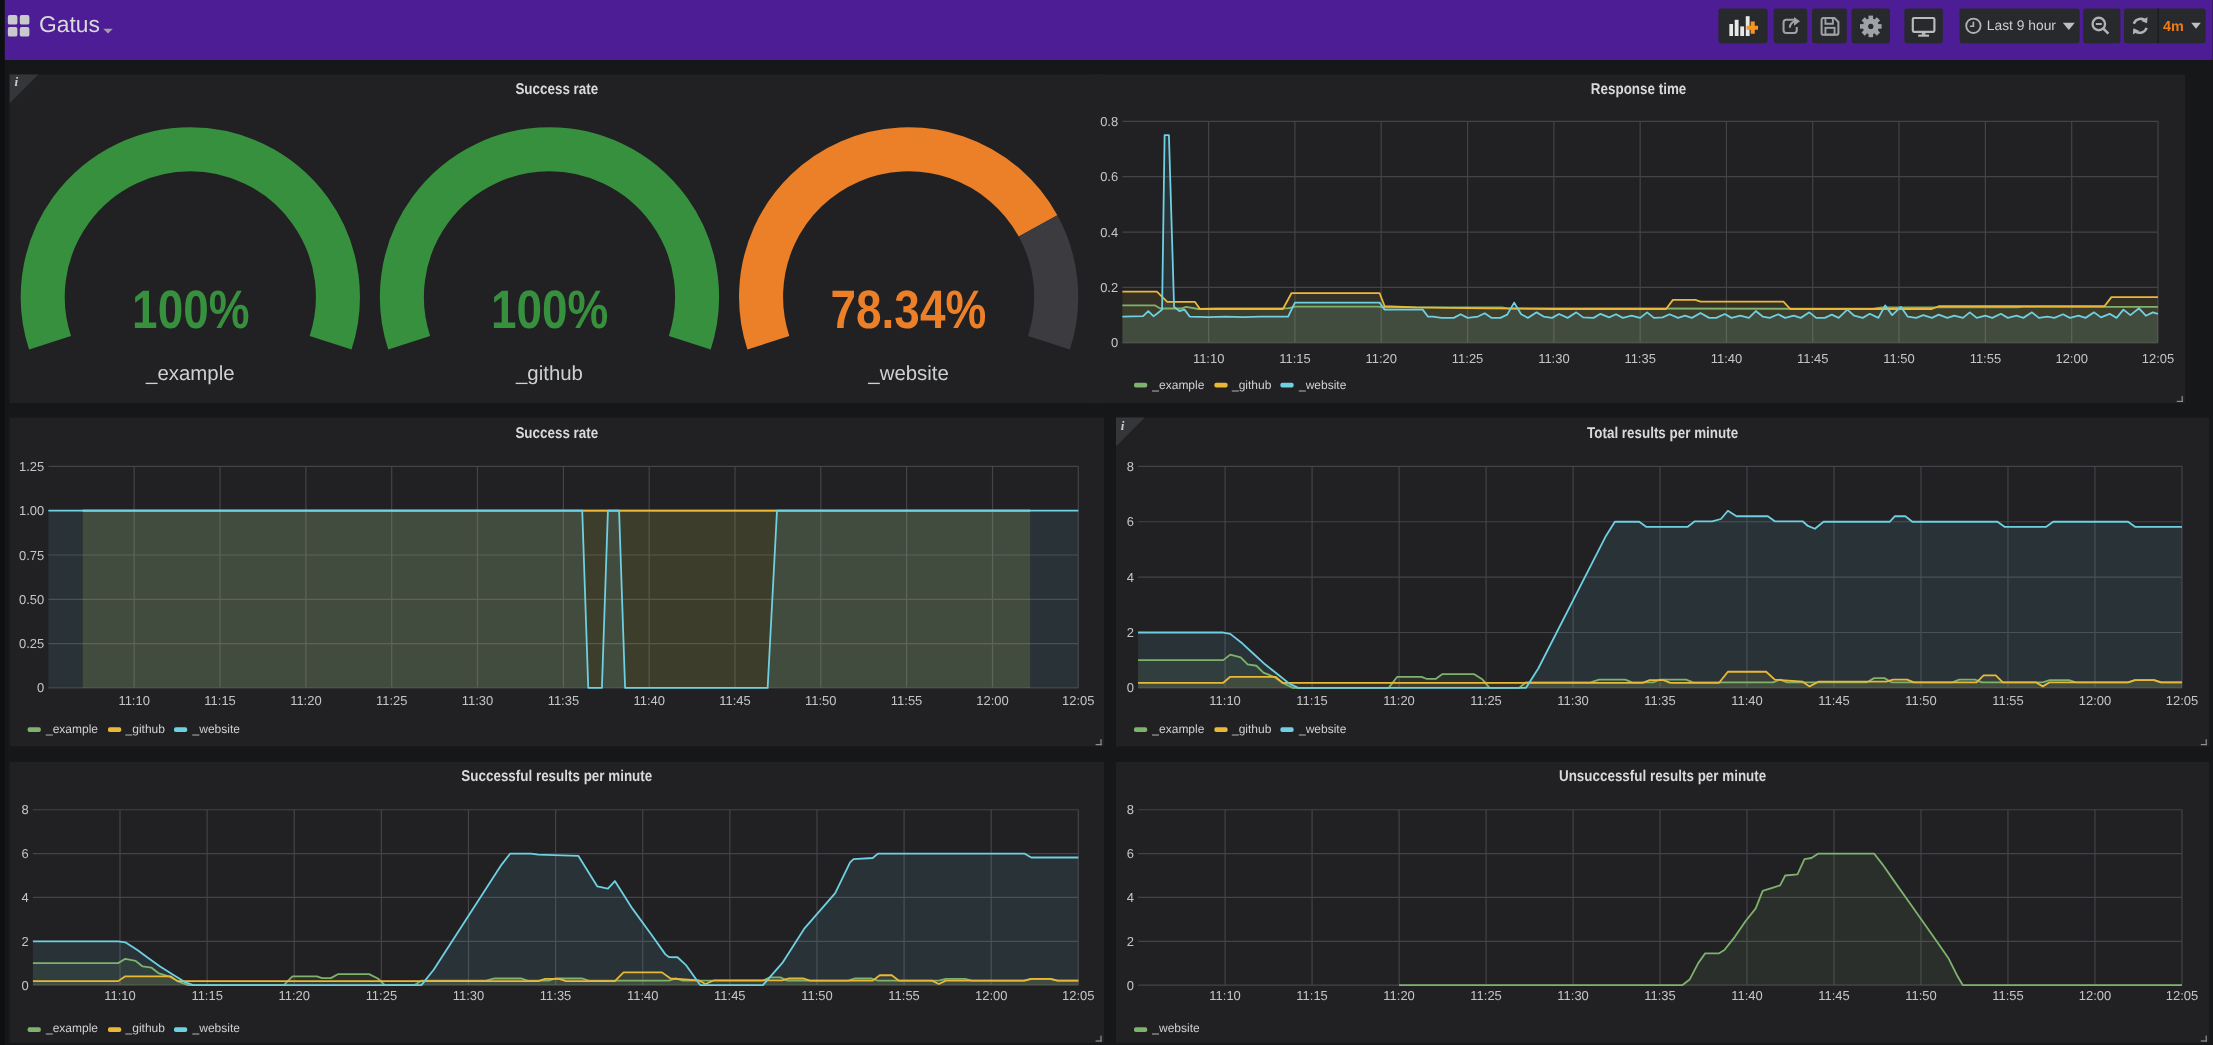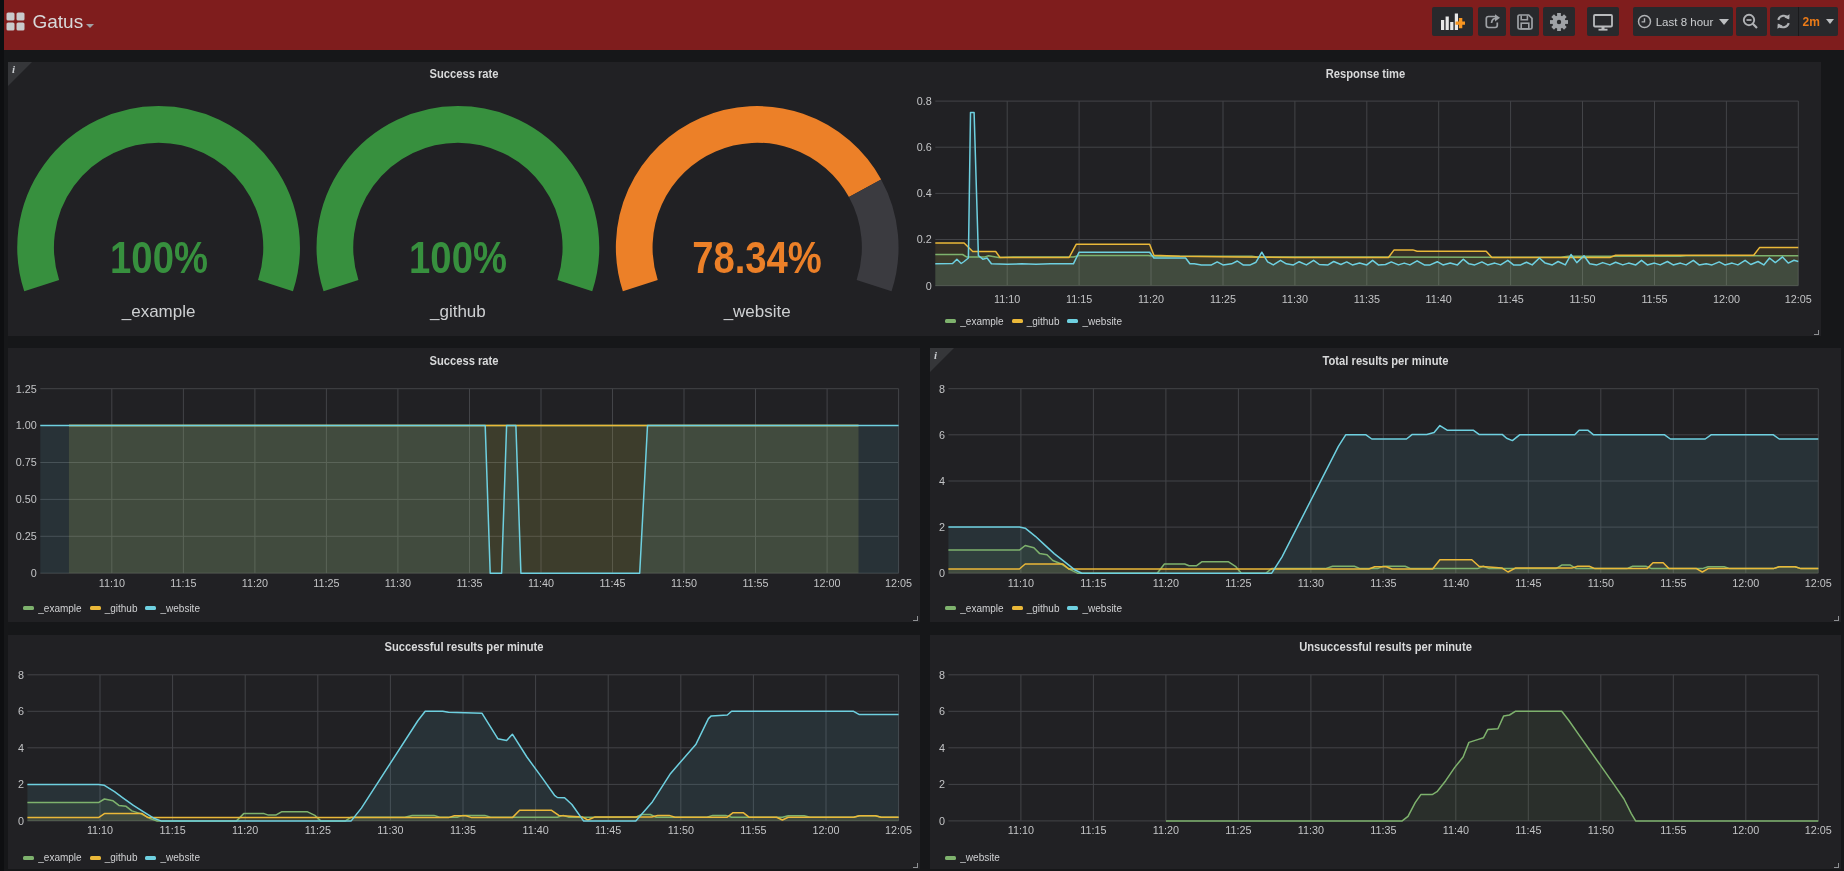--- a/index.html
+++ b/index.html
@@ -1,15 +1,15 @@
 <!DOCTYPE html>
 <html><head><meta charset="utf-8"><style>
 *{margin:0;padding:0;box-sizing:border-box}
 body{width:1844px;height:871px;background:#161719;font-family:"Liberation Sans",sans-serif;overflow:hidden;position:relative}
-.nav{position:absolute;left:0;top:0;width:1844px;height:50px;background:#7f1d1d}
+.nav{position:absolute;left:0;top:0;width:1844px;height:50px;background:#4c1d95}
 .panel{position:absolute;background:#212124}
 .ptitle{position:absolute;width:100%;text-align:center;font-size:13px;font-weight:700;color:#d8d9da;transform:scaleX(0.86)}
 .tick{font-size:10.8px;fill:#c3c4c6;font-family:"Liberation Sans",sans-serif}
 .panel svg{position:absolute;left:0;top:0}
 .navbtn svg{position:static}
 .legend{position:absolute;display:flex;align-items:center;white-space:nowrap}
 .lsw{display:inline-block;width:11px;height:4px;border-radius:1.5px;margin-right:4px}
 .llab{font-size:10px;color:#d0d1d3;margin-right:8px}
 .navbtn{position:absolute;top:7px;height:29px;background:#28292c;border-radius:2px;display:flex;align-items:center;justify-content:center}
 .corner{position:absolute;left:0;top:0;width:0;height:0;border-top:24px solid #353639;border-right:24px solid transparent}
@@ -69,21 +69,21 @@
 <rect x="2" y="3" width="18" height="11.5" rx="1" fill="none" stroke="#b9bbbd" stroke-width="1.8"></rect>
 <rect x="9.5" y="14.5" width="3" height="2.5" fill="#b9bbbd"></rect>
 <rect x="6.5" y="16.8" width="9" height="1.8" fill="#b9bbbd"></rect>
 </svg>
     </div>
     <div class="navbtn" style="left:1633px;width:100px">
       <svg width="15" height="15" viewBox="0 0 15 15" style="position:static;margin-right:4px">
 <circle cx="7.5" cy="7.5" r="6" fill="none" stroke="#b0b2b5" stroke-width="1.5"></circle>
 <path d="M7.5 4.2 V7.9 H4.6" fill="none" stroke="#b0b2b5" stroke-width="1.4"></path>
 </svg>
-      <span style="font-size:11.5px;color:#ccced0">Last 8 hour</span>
+      <span style="font-size:11.5px;color:#ccced0">Last 9 hour</span>
       <span style="margin-left:6px;width:0;height:0;border-left:5px solid transparent;border-right:5px solid transparent;border-top:6px solid #bdbfc1"></span>
     </div>
     <div class="navbtn" style="left:1736px;width:30.5px">
       <svg width="20" height="20" viewBox="0 0 20 20">
 <circle cx="8" cy="8" r="5.2" fill="none" stroke="#b0b2b5" stroke-width="1.9"></circle>
 <line x1="5.5" y1="8" x2="10.5" y2="8" stroke="#b0b2b5" stroke-width="1.7"></line>
 <line x1="11.8" y1="11.8" x2="16" y2="16" stroke="#b0b2b5" stroke-width="2.2"></line>
 </svg>
     </div>
     <div class="navbtn" style="left:1770px;width:68px;padding:0">
@@ -91,21 +91,21 @@
 <div style="flex:0 0 27.5px;display:flex;align-items:center;justify-content:center">
           <svg width="17" height="17" viewBox="0 0 17 17" style="position:static">
 <path d="M3.2 6.8 A6 6 0 0 1 13.6 5.0" fill="none" stroke="#b0b2b5" stroke-width="2.1"></path>
 <path d="M14.6 1.2 L14.2 6.4 L9.4 4.4 Z" fill="#b0b2b5"></path>
 <path d="M13.8 10.2 A6 6 0 0 1 3.4 12.0" fill="none" stroke="#b0b2b5" stroke-width="2.1"></path>
 <path d="M2.4 15.8 L2.8 10.6 L7.6 12.6 Z" fill="#b0b2b5"></path>
 </svg>
         </div>
 <div style="width:1px;height:29px;background:#1a1a1c"></div>
 <div style="flex:1;display:flex;align-items:center;justify-content:center">
-          <span style="font-size:12px;font-weight:700;color:#eb7b18">2m</span>
+          <span style="font-size:12px;font-weight:700;color:#eb7b18">4m</span>
           <span style="margin-left:6px;width:0;height:0;border-left:4.5px solid transparent;border-right:4.5px solid transparent;border-top:5.5px solid #bdbfc1"></span>
         </div>
 </div>
     </div>
   </div>
 <div class="panel" style="left:8px;top:62px;width:912px;height:274px">
     <div class="ptitle" style="top:3.5px">Success rate</div>
     <svg width="912" height="274" viewBox="0 0 912 274">
       <path d="M33.69 223.61 A123.0 123.0 0 1 1 267.51 223.61" fill="none" stroke="#37903e" stroke-width="36.7"></path>
       <path d="M332.99 223.61 A123.0 123.0 0 1 1 566.81 223.61" fill="none" stroke="#37903e" stroke-width="36.7"></path>

